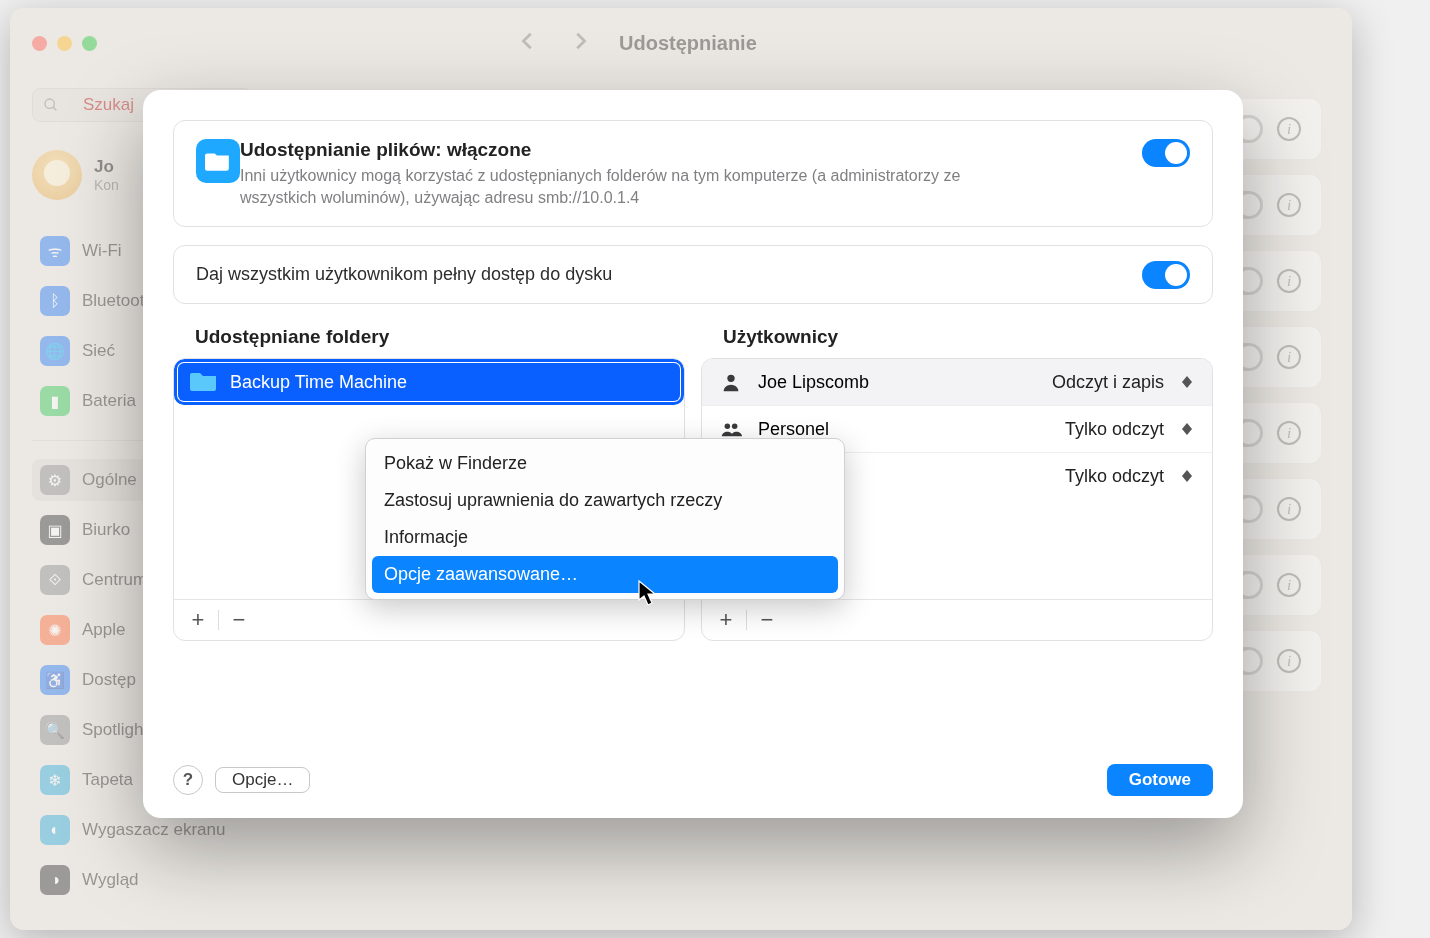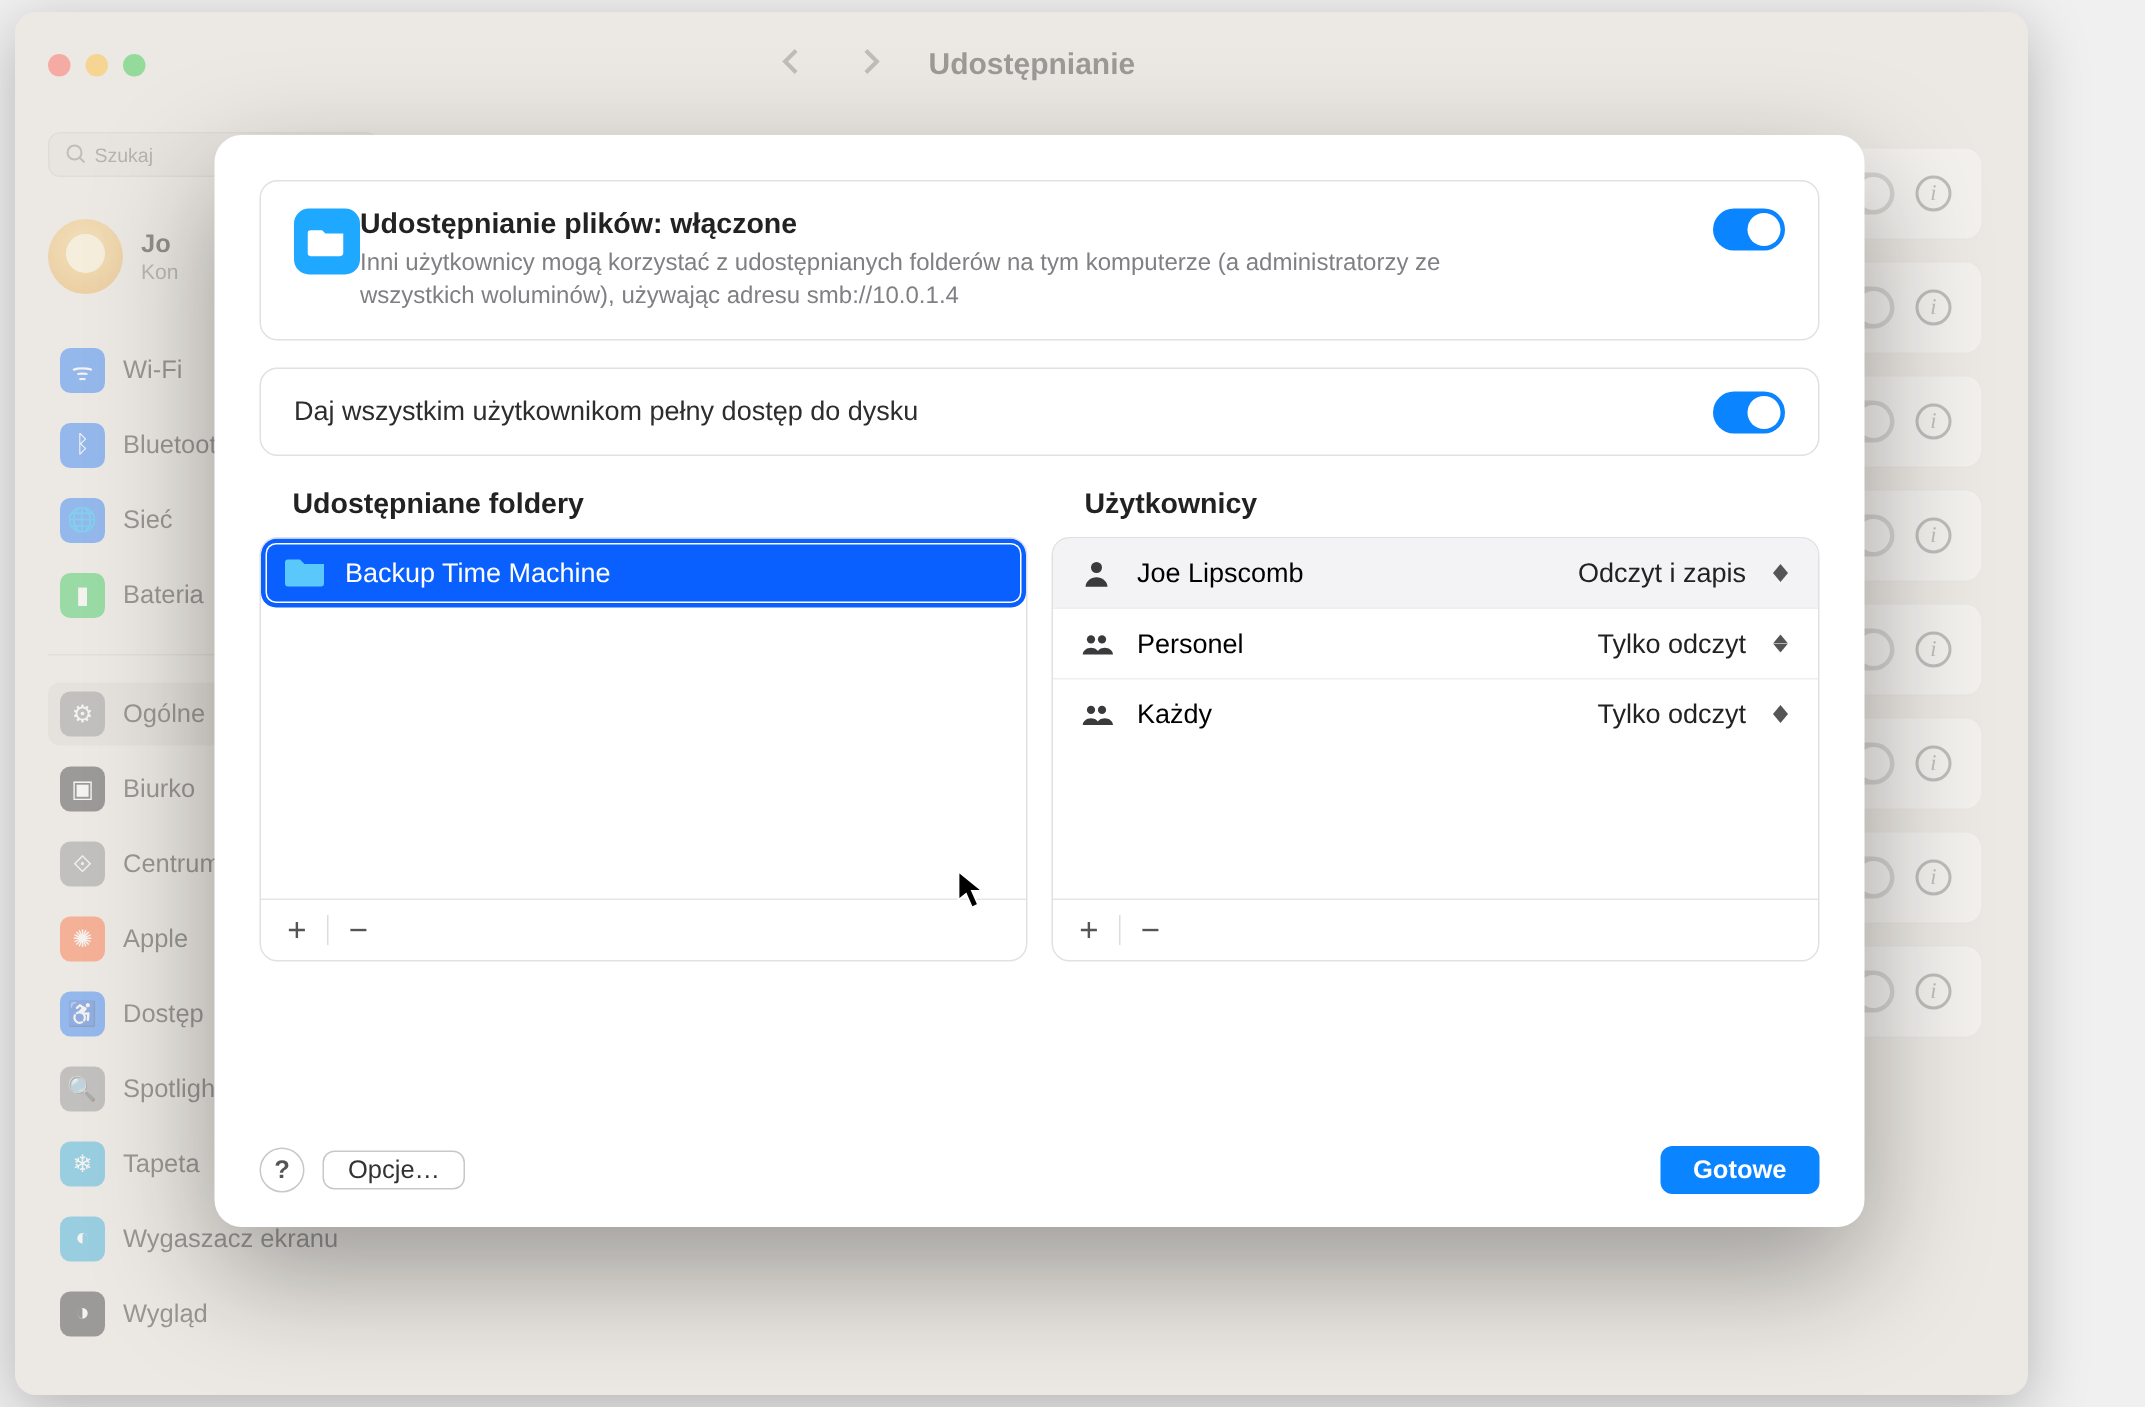--- a/index.html
+++ b/index.html
@@ -11,21 +11,21 @@
   .traffic { display: flex; gap: 10px; }
   .traffic span { width: 15px; height: 15px; border-radius: 50%; display: inline-block; }
   .tl-close { background: #ff5f57; }
   .tl-min   { background: #febc2e; }
   .tl-zoom  { background: #28c840; }
   .nav-btns { margin-left: 420px; display: flex; gap: 30px; color: #9a9790; }
   .nav-btns svg { width: 22px; height: 22px; stroke: #888; stroke-width: 3; fill: none; }
   .title { font-size: 20px; font-weight: 700; color: #3a3a3a; margin-left: 28px; }
 
   .sidebar { position: absolute; top: 70px; left: 0; width: 270px; height: 852px; padding: 10px 0 0 22px; }
-  .search { display: flex; align-items: center; gap: 4px; background: rgba(0,0,0,.04); border: 1px solid rgba(0,0,0,.08); border-radius: 8px; padding: 6px 10px; color: #737373; font-size: 13px; width: 220px; }
+  .search { display: flex; align-items: center; gap: 24px; background: rgba(0,0,0,.04); border: 1px solid rgba(0,0,0,.08); border-radius: 8px; padding: 6px 10px; color: #b91c1c; font-size: 17px; width: 220px; }
   .profile { display: flex; align-items: center; gap: 12px; margin-top: 28px; }
   .avatar { width: 50px; height: 50px; border-radius: 50%; background: radial-gradient(circle at 50% 35%, #f8d48a, #e8a84a); position: relative; overflow: hidden; }
   .avatar::after { content:""; position:absolute; left:12px; top:10px; width:26px; height:26px; border-radius:50%; background:#fff4d6; }
   .profile-text .name { font-size: 17px; font-weight: 600; color: #222; }
   .profile-text .sub  { font-size: 14px; color: #7a7a7a; }
 
   .side-list { margin-top: 30px; display: flex; flex-direction: column; gap: 8px; }
   .side-item { display: flex; align-items: center; gap: 12px; font-size: 17px; color: #333; padding: 6px 8px; border-radius: 8px; }
   .side-item.sel { background: rgba(0,0,0,.07); }
   .side-icon { width: 30px; height: 30px; border-radius: 7px; display: flex; align-items: center; justify-content: center; color: #fff; font-size: 16px; }
@@ -361,19 +361,25 @@
 
     <div class="sheet-footer">
       <div class="footer-left">
         <div class="help-btn">?</div>
         <button class="opt-btn">Opcje…</button>
       </div>
       <button class="done-btn">Gotowe</button>
     </div>
   </div>
 
+  <div class="ctx-menu">
+    <div class="ctx-item">Pokaż w Finderze</div>
+    <div class="ctx-item">Zastosuj uprawnienia do zawartych rzeczy</div>
+    <div class="ctx-item">Informacje</div>
+    <div class="ctx-item sel">Opcje zaawansowane…</div>
+  </div>
 
   <div class="cursor-arrow">
     <svg viewBox="0 0 20 26">
         <path d="M1 1 L1 20 L6 16 L10 25 L14 23 L10 14 L17 14 Z" fill="#000" stroke="#fff" stroke-width="1.2"></path>
       </svg>
   </div>
 </div>
 
 </body></html>

